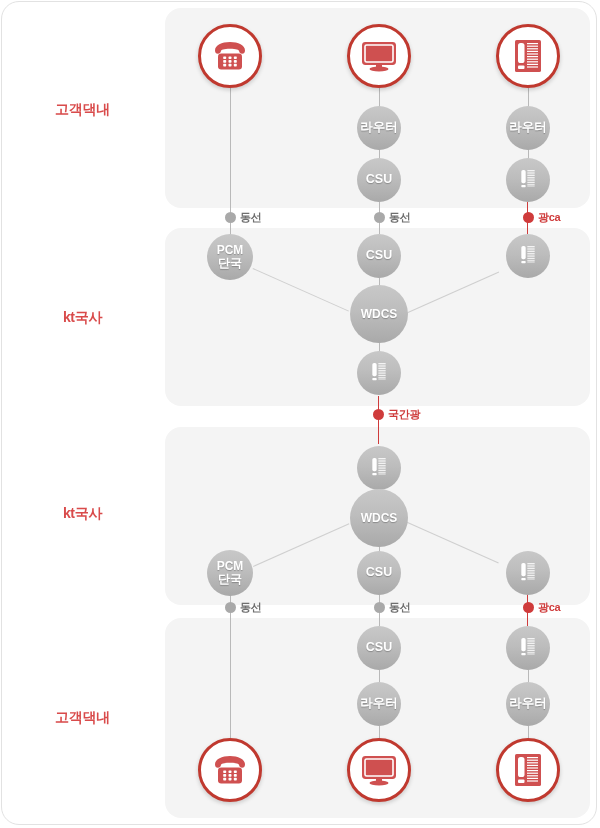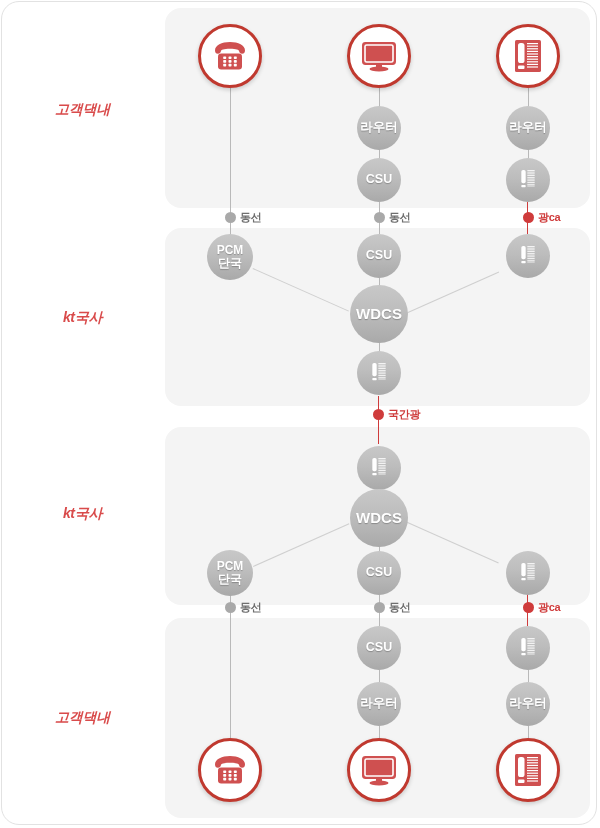--- a/index.html
+++ b/index.html
@@ -9,21 +9,21 @@
 
   
   .frame{position:absolute;left:1px;top:1px;width:596px;height:824px;
          border:1px solid #e2e2e2;border-radius:18px;box-sizing:border-box;}
 
   
   .panel{position:absolute;left:165px;width:425px;background:#f4f4f4;border-radius:16px;}
 
   
   .zone-label{position:absolute;left:0;width:165px;text-align:center;
-              color:#d94b4b;font-size:14px;font-weight:bold;letter-spacing:-0.3px;font-style:italic;}
+              color:#d94b4b;font-size:14px;font-weight:bold;letter-spacing:-0.3px;}
 
   
   .link{position:absolute;background:#b9b9b9;width:1px;}
   .link.red{background:#cf3b3b;width:1.4px;}
   .diag{position:absolute;height:1px;background:#cfcfcf;transform-origin:0 0;}
 
   
   .marker{position:absolute;}
   .marker .dot{position:absolute;left:0;top:0;width:11px;height:11px;border-radius:50%;
                background:#a9a9a9;}
@@ -33,21 +33,21 @@
   .marker.red .tx{color:#cf3b3b;}
 
   
   .node{position:absolute;border-radius:50%;
         background:linear-gradient(to bottom,#c8c8c8 0%,#bdbdbd 45%,#a9a9a9 100%);
         display:flex;align-items:center;justify-content:center;
         color:#ffffff;font-weight:bold;text-align:center;line-height:1.08;
         text-shadow:0 1px 1px rgba(0,0,0,.25);}
   .node.n44{width:44px;height:44px;font-size:12.5px;}
   .node.n46{width:46px;height:46px;font-size:12px;}
-  .node.n58{width:58px;height:58px;font-size:15px;}
+  .node.n58{width:58px;height:58px;font-size:12px;}
   .node .lbl{display:block;}
 
   
   .endpoint{position:absolute;width:64px;height:64px;border-radius:50%;
             background:#ffffff;border:3px solid #c0392f;box-sizing:border-box;
             display:flex;align-items:center;justify-content:center;
             box-shadow:0 2px 4px rgba(0,0,0,.18);}
 
   .ico{display:block;}
 </style>

